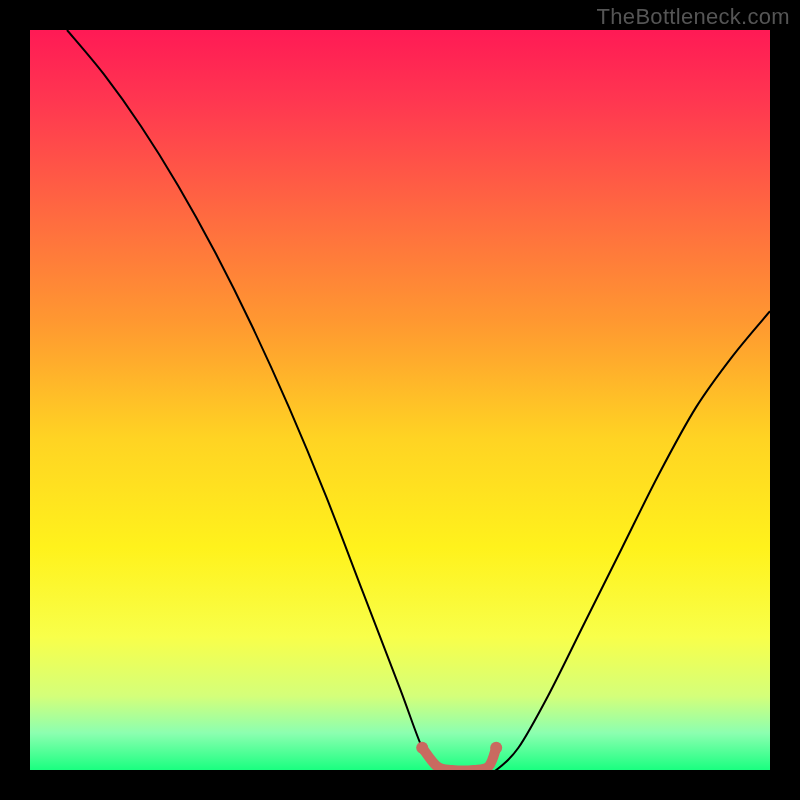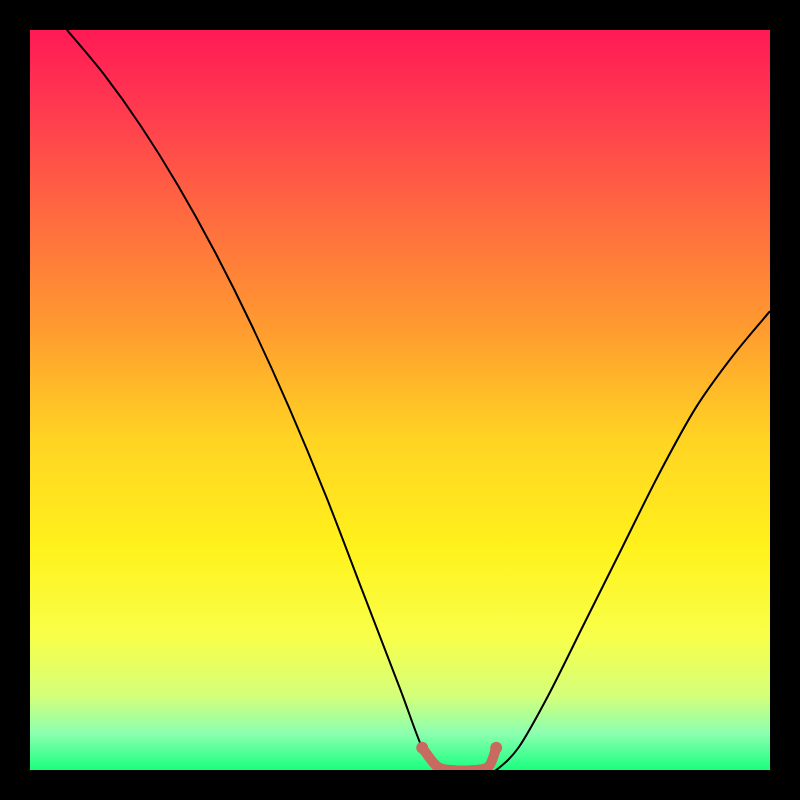--- a/index.html
+++ b/index.html
@@ -48,20 +48,21 @@
     top: 0;
     width: 740px;
     height: 740px;
   }
 </style>
 </head>
 <body>
 
 <div class="frame">
 
+  <div class="watermark">TheBottleneck.com</div>
 
   <div class="plot-area">
 
     <svg class="gradient-bg" viewBox="0 0 740 740" preserveAspectRatio="none">
       <defs>
         <linearGradient id="vg" x1="0" y1="0" x2="0" y2="1">
         <stop offset="0%" stop-color="#ff1a55"></stop>
             <stop offset="10%" stop-color="#ff3850"></stop>
             <stop offset="25%" stop-color="#ff6a40"></stop>
             <stop offset="40%" stop-color="#ff9a30"></stop>

